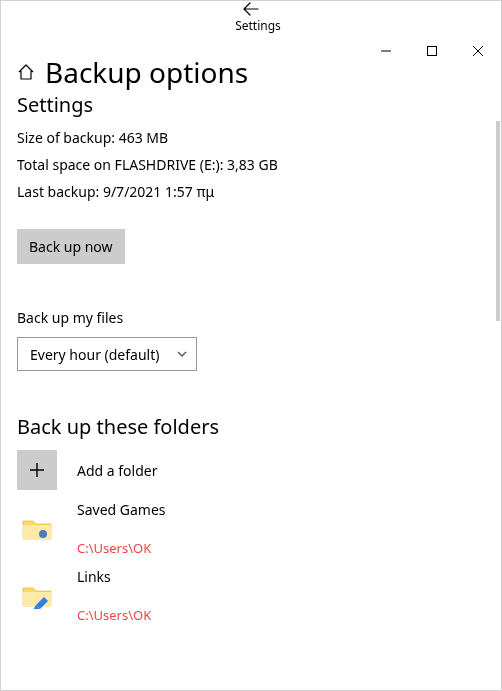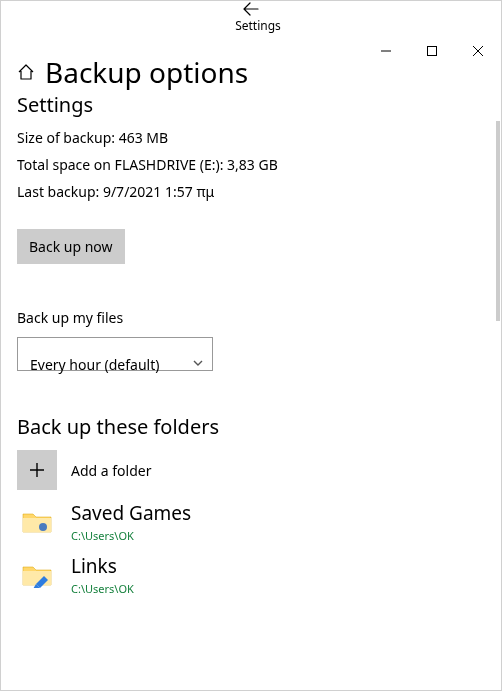--- a/index.html
+++ b/index.html
@@ -92,59 +92,60 @@
     font-family: inherit;
     cursor:pointer;
     margin-top:20px;
   }
   .field-block { margin-top: 44px; }
   .field-label {
     font-size: 14px;
     margin-bottom: 10px;
   }
   .select {
-    width: 196px;
+    width: 180px;
     height: 34px;
     border:1px solid #999;
     display:flex;
+    align-items:center;
     justify-content: space-between;
-    padding: 17px 8px 0 12px;
+    padding: 0 8px 0 12px;
     font-size: 14px;
     cursor:pointer;
   }
   .chev {
     display:flex;
     align-items:center;
   }
   .folders-section { margin-top: 42px; }
   .folder-row {
     display:flex;
     align-items:center;
-    gap: 14px;
+    gap: 20px;
     margin-top: 10px;
     margin-bottom: 10px;
     cursor:pointer;
   }
   .add-tile {
     width: 40px;
     height: 40px;
     background:#ccc;
     display:flex;
     align-items:center;
     justify-content:center;
   }
   .folder-tile {
     width: 40px;
     height: 40px;
     display:flex;
     align-items:center;
     justify-content:center;
   }
-  .folder-text .fname { font-size:19px; }
-  .folder-text .fpath { font-size:11px; color:#15803d; margin-top:2px;}
+  .folder-text .fname { font-size:14px; }
+  .folder-text .fpath { font-size:13px; color:#ef4444; margin-top:20px;}
 </style>
 </head>
 <body>
 
 <div class="titlebar">
   <div class="back-arrow">
     <svg width="16" height="16" viewBox="0 0 16 16">
       <path d="M7 2 L1 8 L7 14 M1 8 L15 8" stroke="#000" stroke-width="1.2" fill="none" stroke-linecap="round" stroke-linejoin="round"></path>
     </svg>
   </div>

